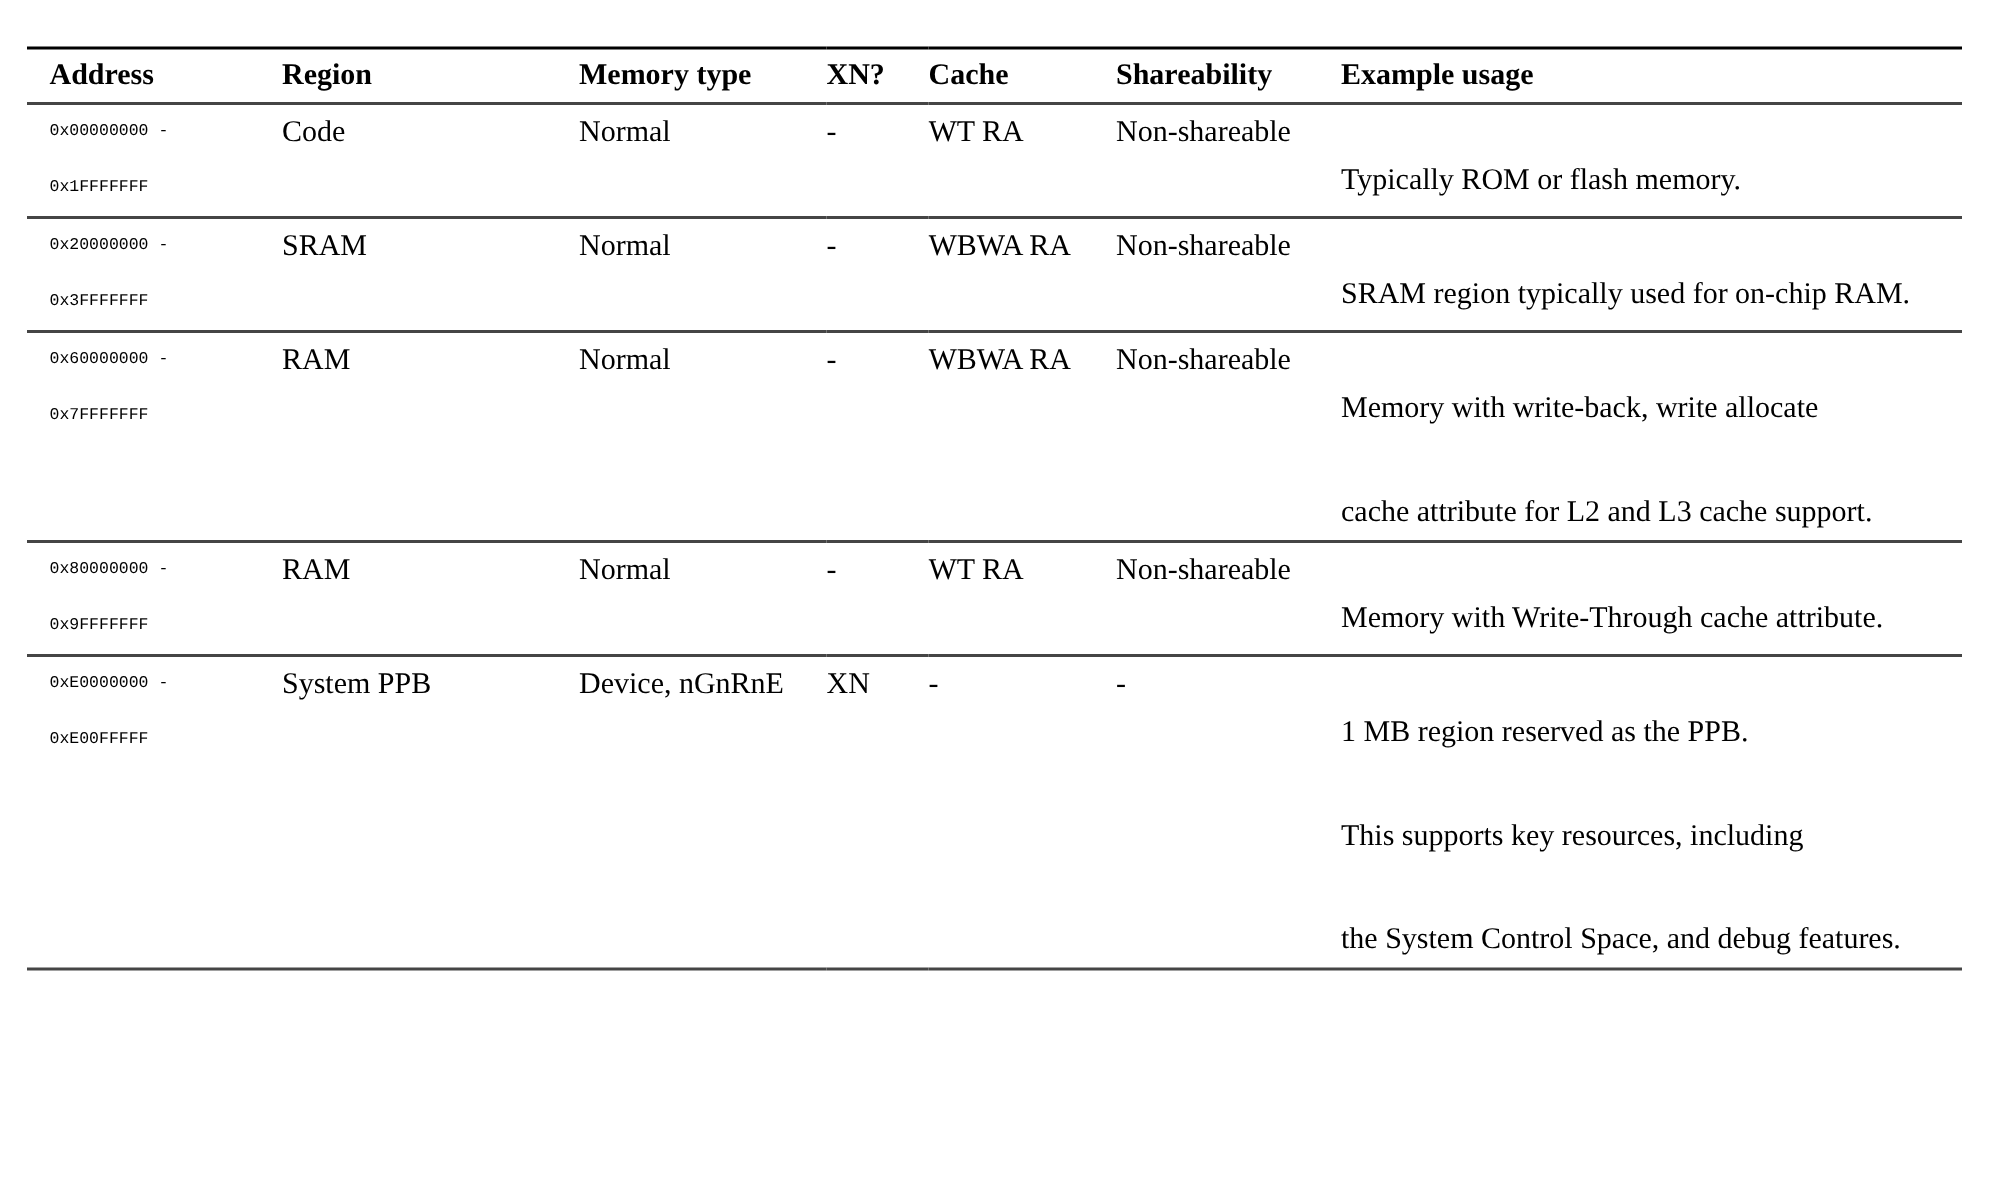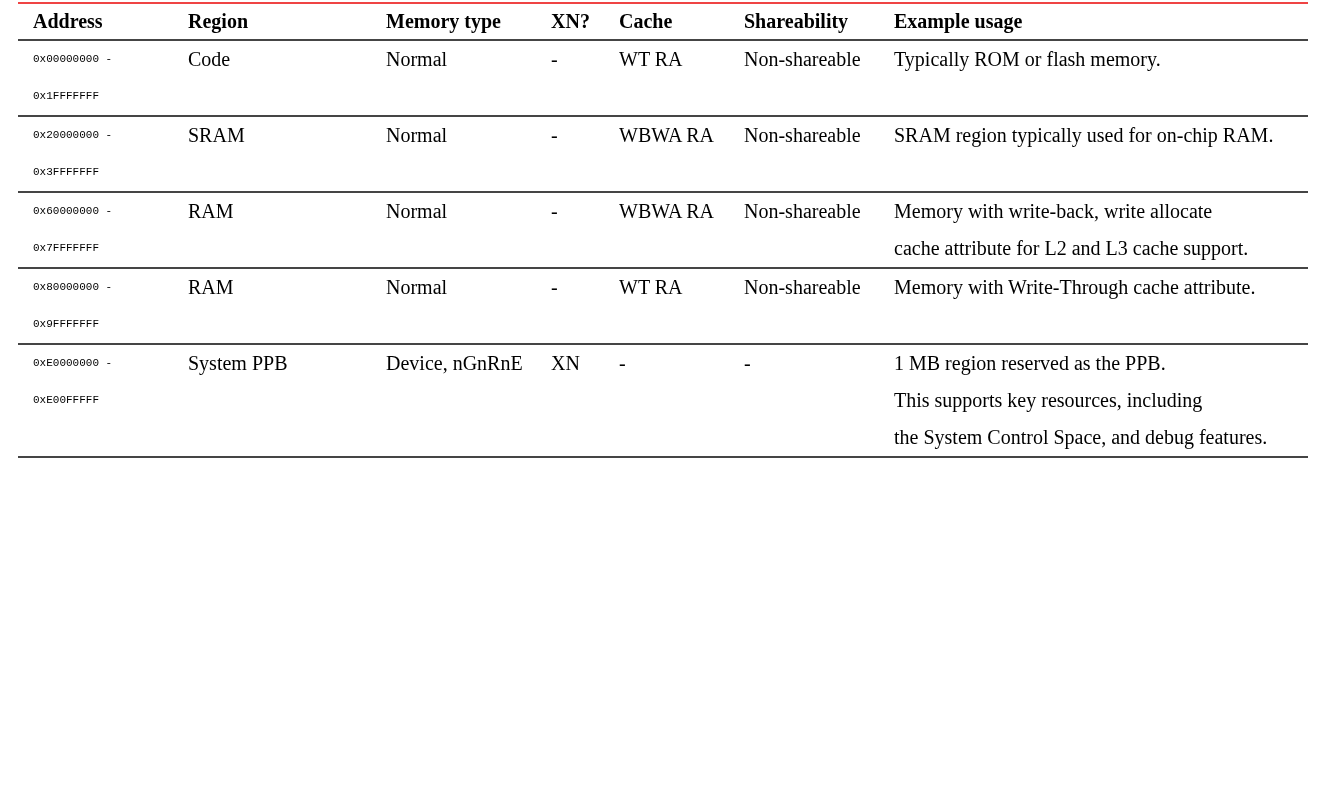--- a/index.html
+++ b/index.html
@@ -14,25 +14,25 @@
   }
   .page {
     position: relative;
     width: 1336px;
     height: 790px;
     background: #ffffff;
   }
   table.memmap {
     position: absolute;
     left: 18px;
-    top: 2px;
+    top: 31px;
     width: 1290px;
     border-collapse: collapse;
     table-layout: fixed;
-    border-top: 2px solid #ef4444;
+    border-top: 2px solid #000000;
   }
   th, td {
     padding: 0;
     text-align: left;
     margin: 0;
   }
   thead th {
     font-weight: bold;
     font-size: 20px;
     line-height: 35px;
@@ -56,20 +56,21 @@
     font-family: "Liberation Mono", monospace;
     font-size: 11px;
     white-space: nowrap;
   }
   td.addr div {
     line-height: 37px;
     height: 37px;
   }
   td.usage div {
     line-height: 37px;
+    margin-top: 32px;
   }
 </style>
 </head>
 <body>
 
 <div class="page">
   <table class="memmap">
     <colgroup>
       <col style="width:170px">
       <col style="width:198px">

